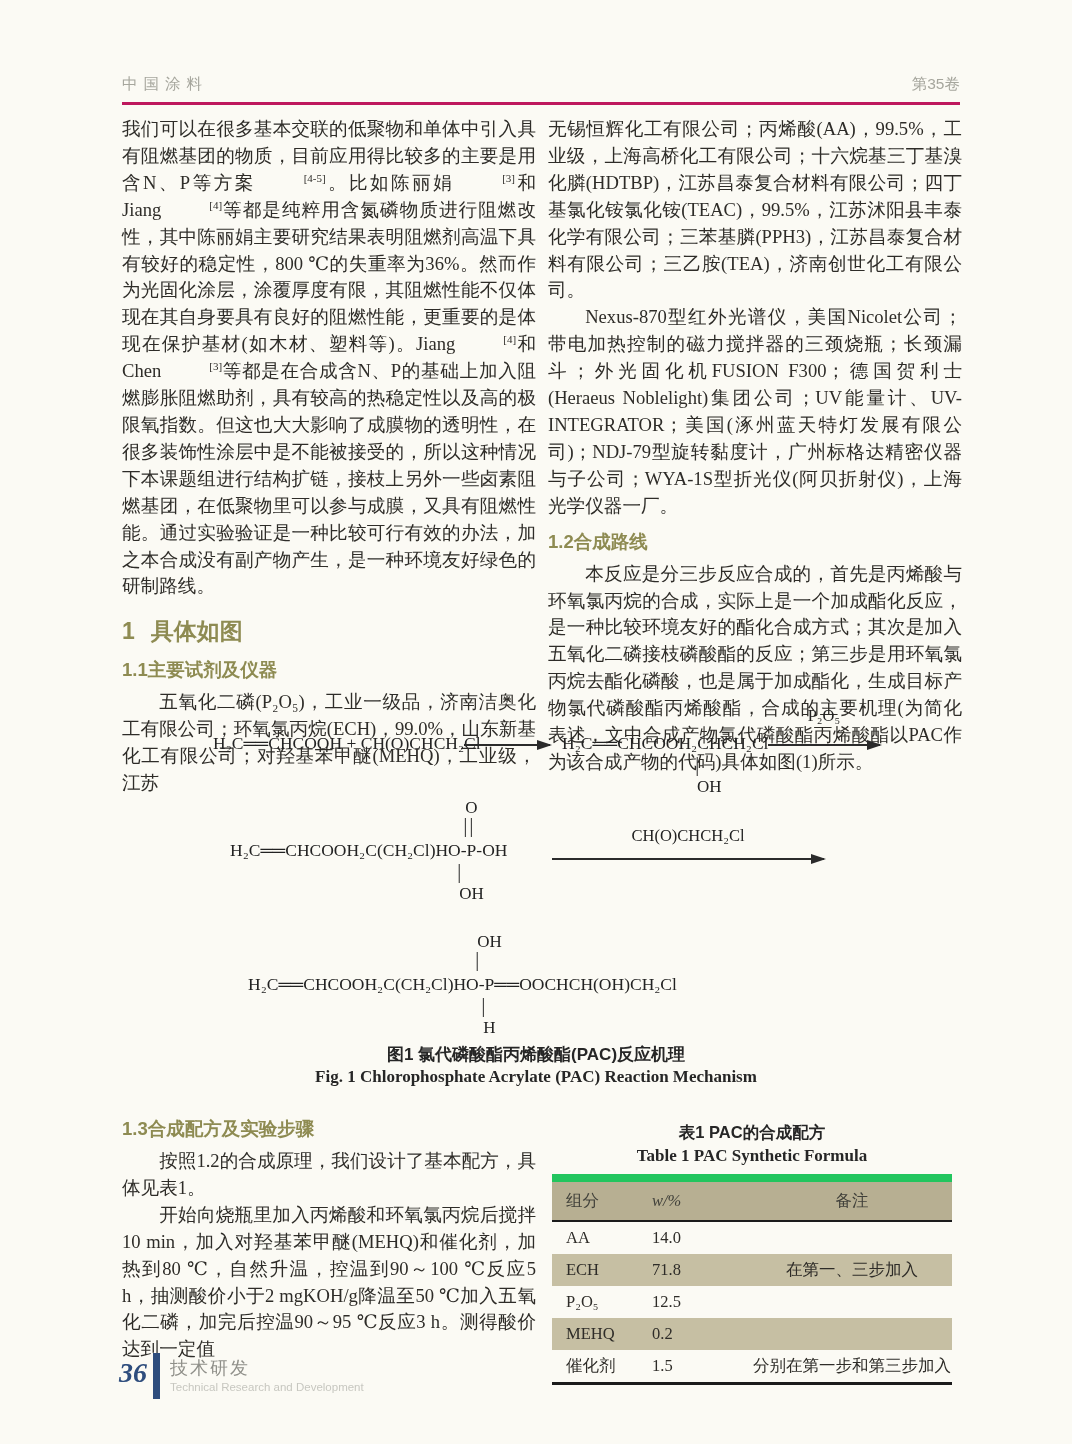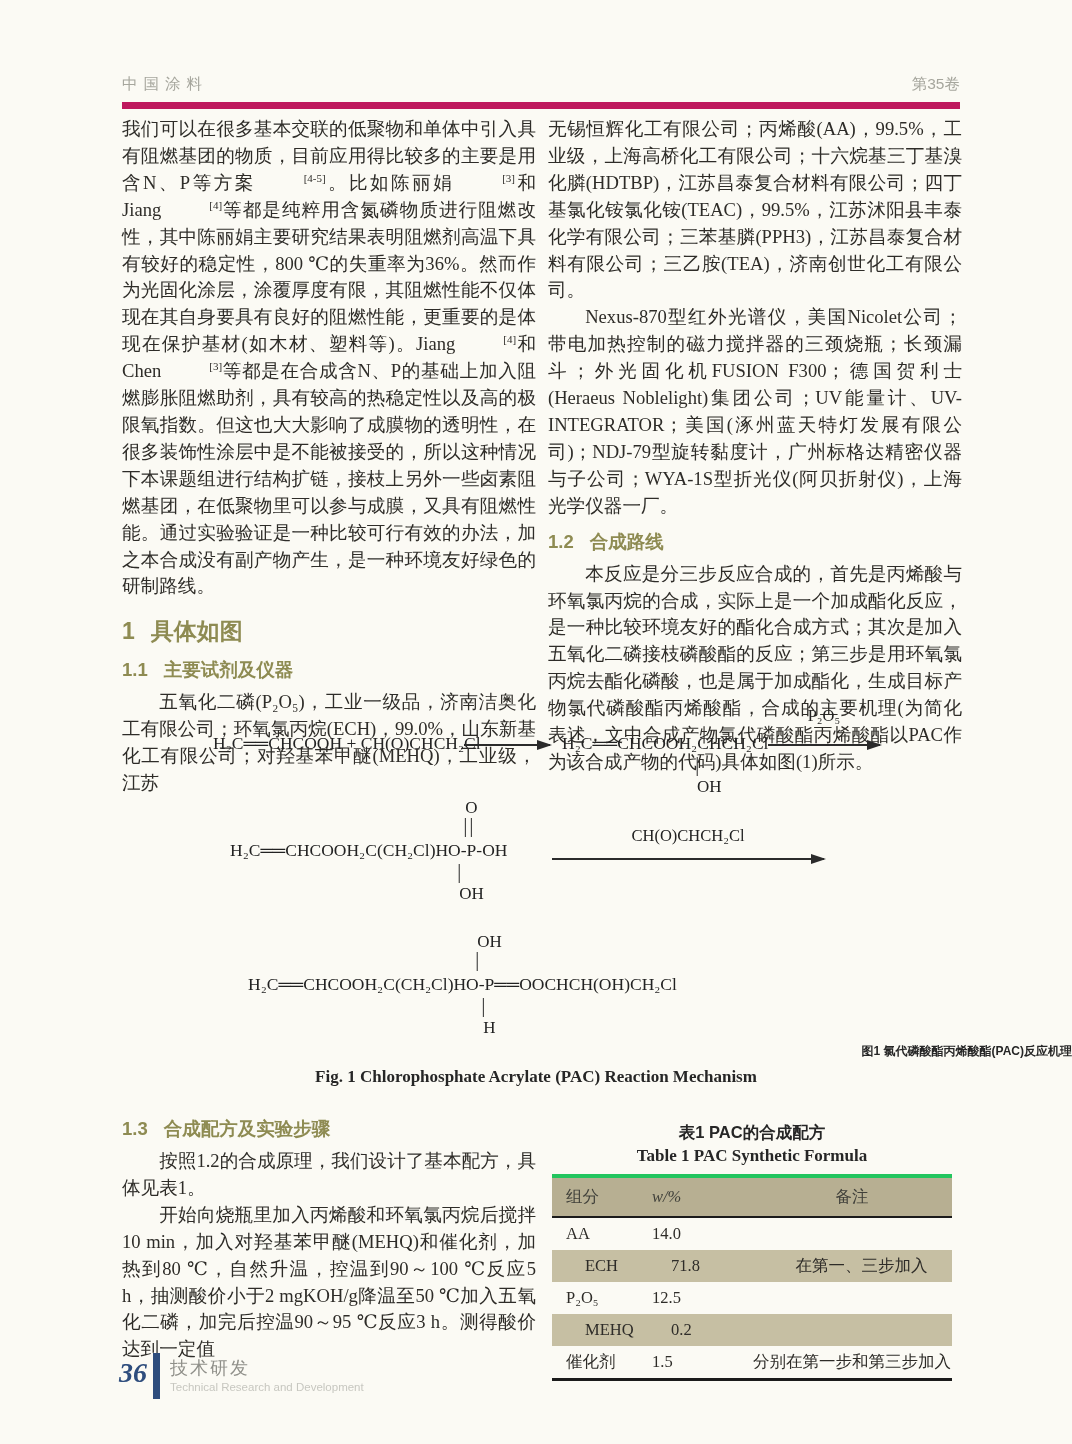--- a/index.html
+++ b/index.html
@@ -9,92 +9,92 @@
     font-family:"Liberation Serif","DejaVu Serif",serif;
     color:#2e2c28;
     overflow:hidden;
   }
   
   .page-header{
     position:absolute;left:122px;top:74px;width:838px;
     display:flex;justify-content:space-between;align-items:flex-end;
     font-family:"Liberation Sans","DejaVu Sans",sans-serif;
     font-size:15.5px;color:#a6a69d;padding-bottom:7px;
-    border-bottom:7px solid #be185d;
+    border-bottom:3px solid #be185d;
   }
   .journal{letter-spacing:6px;}
   
   .col{position:absolute;width:414px;}
   .col-left{left:122px;top:116px;}
   .col-right{left:548px;top:116px;}
   p.body{font-size:18.6px;line-height:26.9px;text-align:justify;margin:0;}
   p.ind{text-indent:2em;}
   sup{font-size:11px;line-height:0;margin-left:48px;}
   .sec-h1{
     font-family:"Liberation Sans","DejaVu Sans",sans-serif;
     font-weight:bold;font-size:23px;color:#8e8b52;
     margin:16px 0 10px 0;
   }
   .sec-h1 .num{margin-right:16px;}
   .sec-h2{
     font-family:"Liberation Sans","DejaVu Sans",sans-serif;
     font-weight:bold;font-size:18.5px;color:#8e8b52;
     margin:4px 0 7px 0;
   }
-  .sec-h2 .num{margin-right:16px;}
+  .sec-h2 .num{margin-right:0;}
   
   .scheme{position:absolute;left:0;top:0;width:1072px;height:1444px;pointer-events:none;}
   .mol{position:absolute;white-space:nowrap;font-size:17.5px;color:#222;}
   .anchor{position:relative;display:inline-block;}
   .above,.below{
     position:absolute;left:50%;transform:translateX(-50%);
     display:flex;flex-direction:column;align-items:flex-start;line-height:1;
     font-size:17px;
   }
   .above{bottom:calc(100% + 1px);}
   .below{top:calc(100% + 1px);}
   .vbond{width:0;border-left:1.6px solid #2a2a2a;height:19px;margin:2px 0;}
   .dvbond{width:5px;border-left:1.9px solid #2a2a2a;border-right:1.9px solid #2a2a2a;height:19px;margin:2px 0;}
   .rarrow{position:absolute;height:2.4px;background:#2b2b2b;}
   .rarrow:after{
     content:"";position:absolute;right:-2px;top:50%;transform:translateY(-50%);
     border-left:15px solid #2b2b2b;border-top:5.5px solid transparent;border-bottom:5.5px solid transparent;
   }
   .arrow-label{position:absolute;text-align:center;font-size:16.5px;color:#222;}
   .cap-zh{
-    position:absolute;left:0;width:1072px;text-align:right;
-    font-family:"Liberation Sans","DejaVu Sans",sans-serif;
-    font-weight:bold;font-size:12px;color:#262626;
+    position:absolute;left:0;width:1072px;text-align:center;
+    font-family:"Liberation Sans","DejaVu Sans",sans-serif;
+    font-weight:bold;font-size:17px;color:#262626;
   }
   .cap-en{
     position:absolute;left:0;width:1072px;text-align:center;
     font-weight:bold;font-size:17px;color:#262626;
   }
   
   .tbl-title-zh{
     position:absolute;left:552px;width:400px;text-align:center;
     font-family:Liberation Sans, sans-serif;
     font-weight:bold;font-size:16.5px;color:#262626;
   }
   .tbl-title-en{
     position:absolute;left:552px;width:400px;text-align:center;
     font-weight:bold;font-size:17px;color:#262626;
   }
   .tbl{
     position:absolute;left:552px;width:400px;
-    border-top:4px solid #22c55e;border-bottom:3px solid #1b1b1b;
+    border-top:8px solid #22c55e;border-bottom:3px solid #1b1b1b;
     font-size:16.5px;
   }
   .trow{display:grid;grid-template-columns:96px 104px 1fr;align-items:center;}
   .trow.head{
     background:#b7af92;height:38px;border-bottom:2px solid #1b1b1b;
     color:#40403a;
   }
   .trow.data{height:32px;}
-  .trow.shaded{background:#c6bfa3;padding-left:19px;}
+  .trow.shaded{background:#c6bfa3;}
   .tc1{padding-left:14px;}
   .tc2{padding-left:4px;}
   .tc3{text-align:center;}
   .ital{font-style:italic;}
   
   .pagenum{
     position:absolute;left:119px;top:1357px;
     font-style:italic;font-weight:bold;font-size:28px;color:#2e4d7d;
   }
   .fbar{position:absolute;left:153px;top:1353px;width:7px;height:46px;background:#2e4d7d;}

